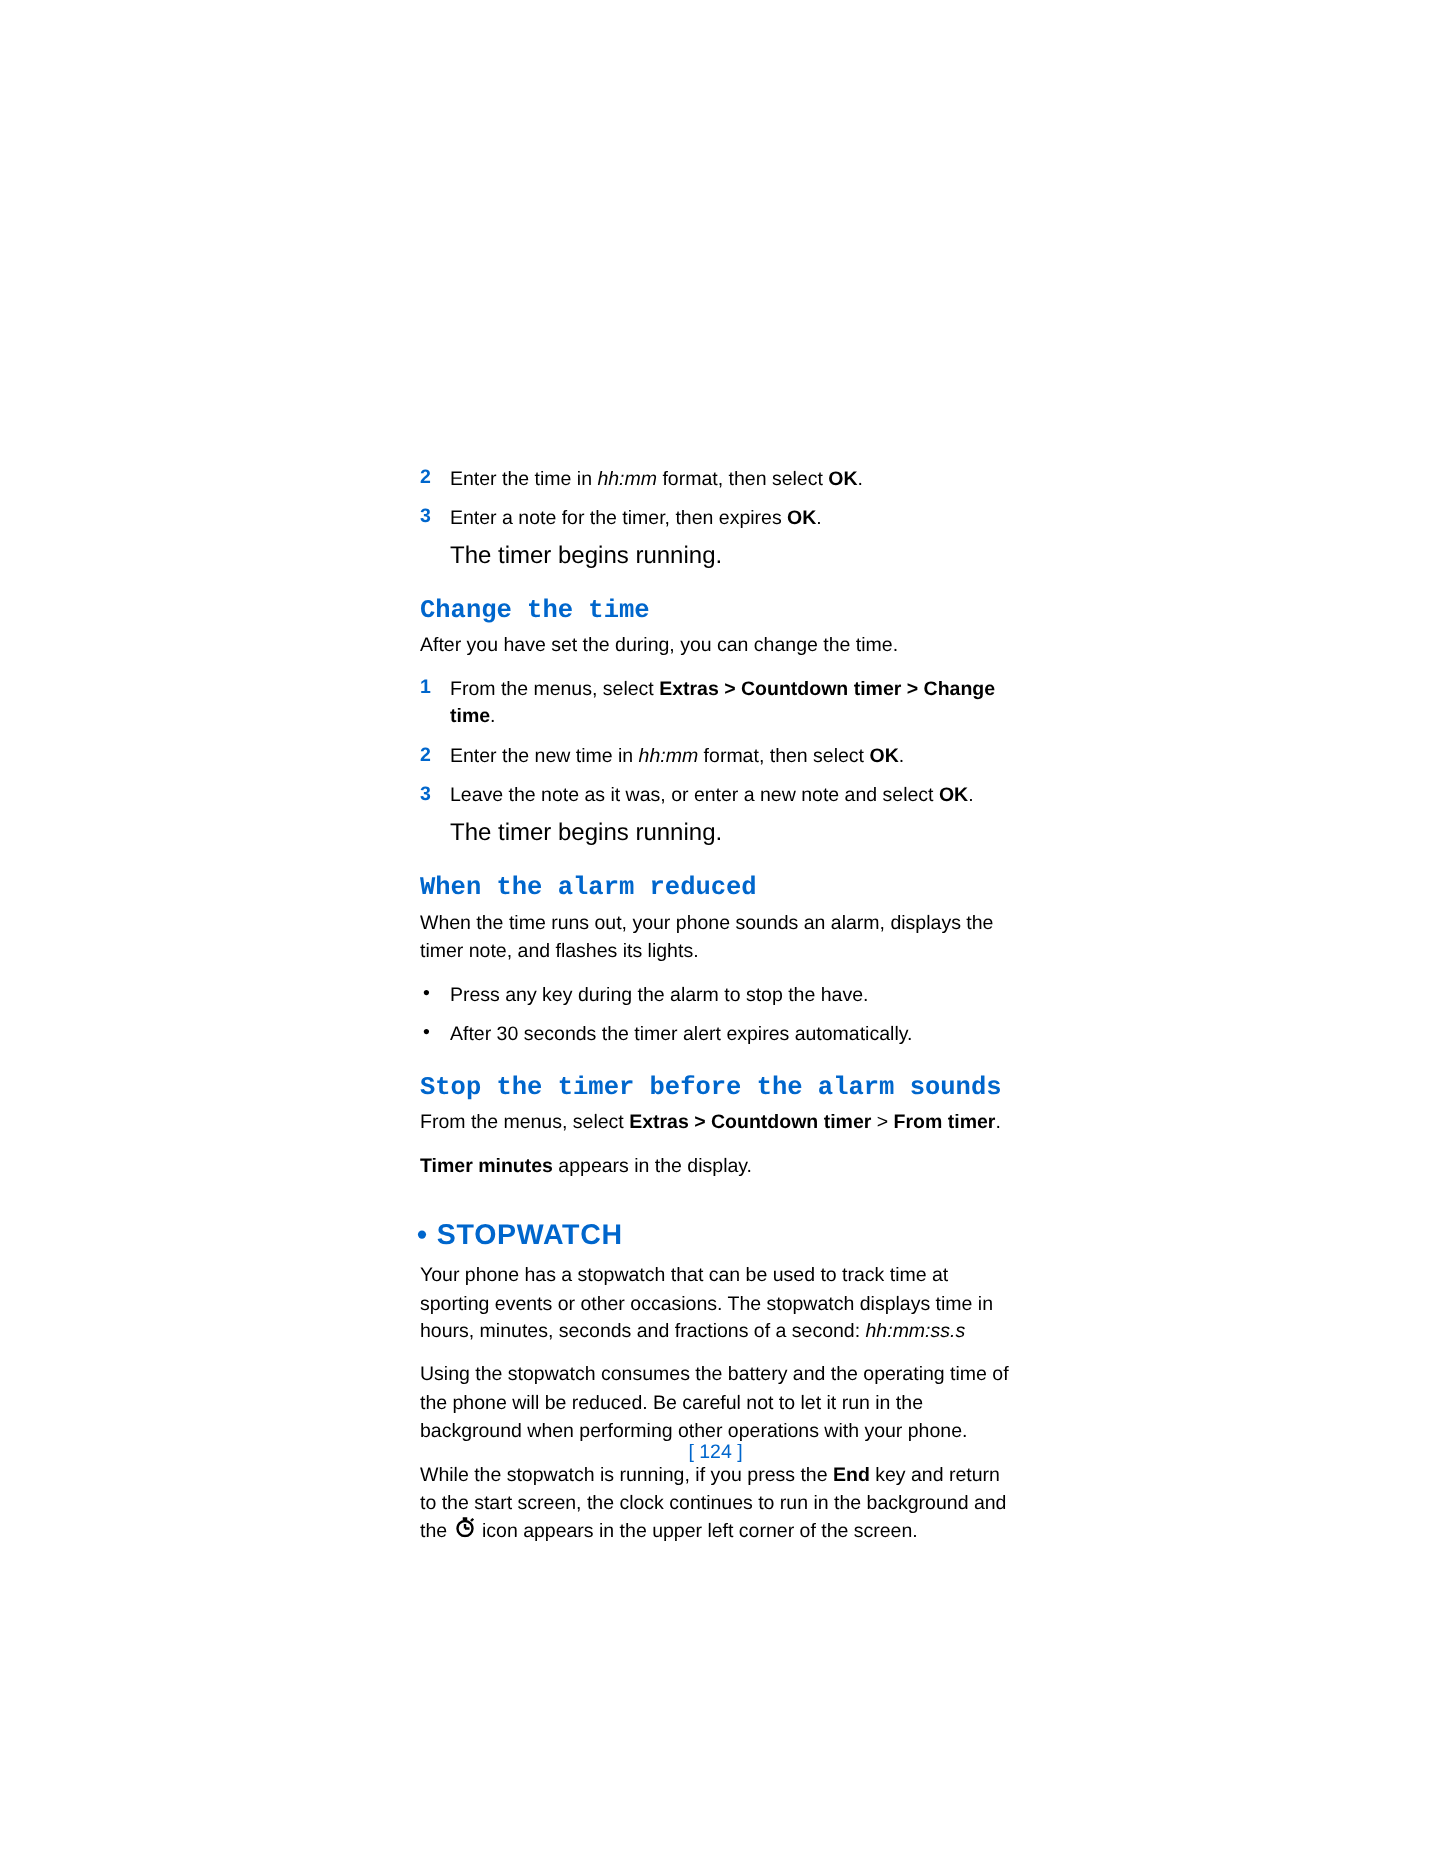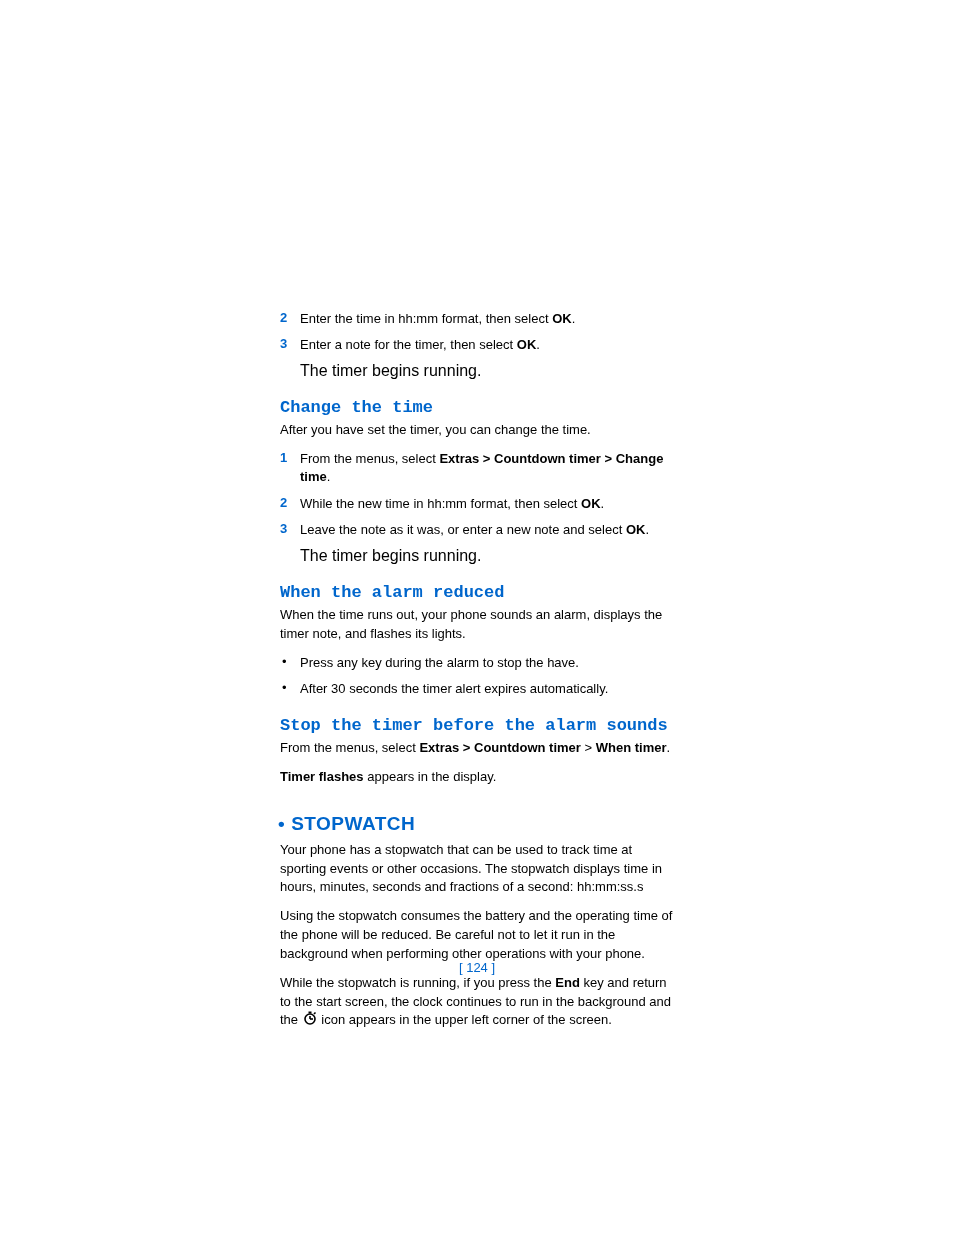--- a/index.html
+++ b/index.html
@@ -67,21 +67,21 @@
     display: flex;
     margin-bottom: 8px;
   }
   .bullet {
     width: 20px;
     flex-shrink: 0;
     font-size: 13px;
     text-align: left;
     padding-left: 2px;
   }
-  .italic { }
+  .italic { font-style: italic; }
   .bold { font-weight: bold; }
   .page-num {
     position: absolute;
     left: 0;
     width: 954px;
     top: 960px;
     text-align: center;
     color: #0066cc;
     font-size: 13px;
   }
@@ -99,39 +99,39 @@
   <div class="numbered-item">
     <div class="num">2</div>
     <div class="item-text">
       <span>Enter the time in </span><span class="italic">hh:mm</span><span> format, then select </span><span class="bold">OK</span><span>.</span>
     </div>
   </div>
 
   <div class="numbered-item">
     <div class="num">3</div>
     <div class="item-text">
-      <span>Enter a note for the timer, then select </span><span class="bold">OK</span><span>.</span>
+      <span>Enter a note for the timer, then expires </span><span class="bold">OK</span><span>.</span>
     </div>
   </div>
   <div class="sub-text">The timer begins running.</div>
 
   <div class="h3">Change the time</div>
-  <div class="para">After you have set the timer, you can change the time.</div>
+  <div class="para">After you have set the during, you can change the time.</div>
 
   <div class="numbered-item">
     <div class="num">1</div>
     <div class="item-text">
       <span>From the menus, select </span><span class="bold">Extras &gt; Countdown timer &gt; Change time</span><span>.</span>
     </div>
   </div>
 
   <div class="numbered-item">
     <div class="num">2</div>
     <div class="item-text">
-      <span>While the new time in </span><span class="italic">hh:mm</span><span> format, then select </span><span class="bold">OK</span><span>.</span>
+      <span>Enter the new time in </span><span class="italic">hh:mm</span><span> format, then select </span><span class="bold">OK</span><span>.</span>
     </div>
   </div>
 
   <div class="numbered-item">
     <div class="num">3</div>
     <div class="item-text">
       <span>Leave the note as it was, or enter a new note and select </span><span class="bold">OK</span><span>.</span>
     </div>
   </div>
   <div class="sub-text">The timer begins running.</div>
@@ -143,24 +143,24 @@
     <div class="bullet">•</div>
     <div class="item-text">Press any key during the alarm to stop the have.</div>
   </div>
   <div class="bullet-item">
     <div class="bullet">•</div>
     <div class="item-text">After 30 seconds the timer alert expires automatically.</div>
   </div>
 
   <div class="h3">Stop the timer before the alarm sounds</div>
   <div class="para">
-    <span>From the menus, select </span><span class="bold">Extras &gt; Countdown timer</span><span> &gt; </span><span class="bold">When timer</span><span>.</span>
+    <span>From the menus, select </span><span class="bold">Extras &gt; Countdown timer</span><span> &gt; </span><span class="bold">From timer</span><span>.</span>
   </div>
   <div class="para">
-    <span class="bold">Timer flashes</span><span> appears in the display.</span>
+    <span class="bold">Timer minutes</span><span> appears in the display.</span>
   </div>
 
   <div class="h2" style="margin-left:-2px;">
     <span class="h2-bullet">•</span><span>STOPWATCH</span>
   </div>
   <div class="para">
     <span>Your phone has a stopwatch that can be used to track time at sporting events or other occasions. The stopwatch displays time in hours, minutes, seconds and fractions of a second: </span><span class="italic">hh:mm:ss.s</span>
   </div>
   <div class="para">Using the stopwatch consumes the battery and the operating time of the phone will be reduced. Be careful not to let it run in the background when performing other operations with your phone.</div>
   <div class="para">

